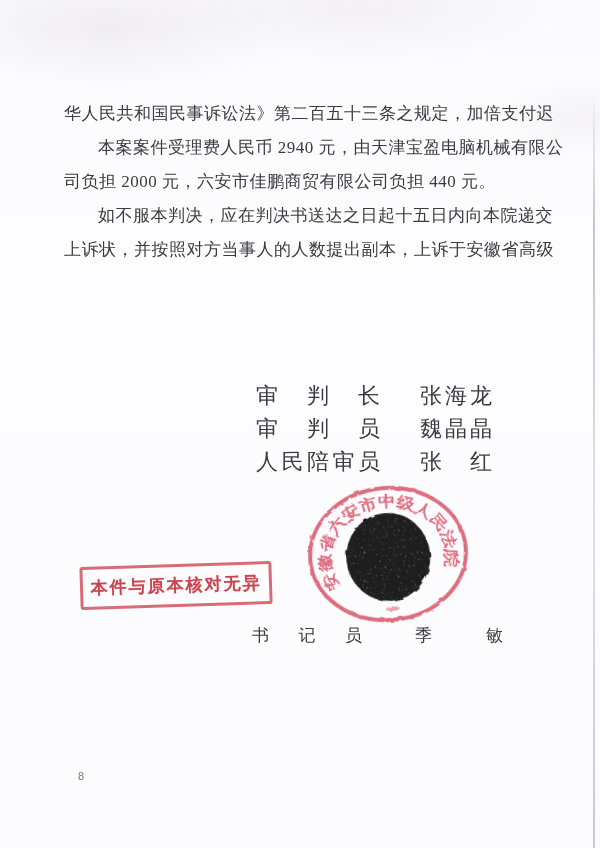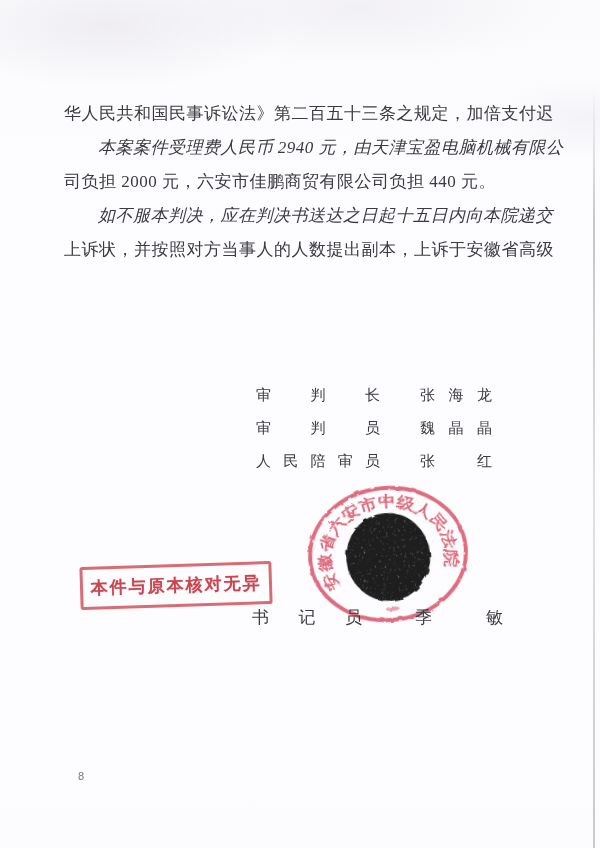--- a/index.html
+++ b/index.html
@@ -17,42 +17,42 @@
     color:#3a3a40;
   }
   .edge-line{
     position:absolute;right:5px;top:88px;width:2px;height:760px;
     background:linear-gradient(180deg,rgba(150,150,162,0) 0%,rgba(150,150,162,.55) 18%,rgba(150,150,162,.28) 55%,rgba(150,150,162,.5) 100%);
     pointer-events:none;
   }
   .body-text{position:absolute;left:64px;top:64px;width:480px;font-size:17px;margin-top:33px;}
   .line{line-height:34px;height:34px;text-align:justify;text-align-last:justify;white-space:nowrap;letter-spacing:.5px;}
   .line.para-end{text-align-last:left;}
-  .line.indent{padding-left:34px;font-style:italic;}
-  .sig-block{position:absolute;left:256px;top:379px;width:260px;font-size:15px;}
+  .line.indent{padding-left:34px;}
+  .sig-block{position:absolute;left:256px;top:379px;width:260px;font-size:22px;}
   .sig-row{height:33px;line-height:33px;white-space:nowrap;}
   .role-col{display:inline-block;width:124px;text-align:justify;text-align-last:justify;vertical-align:top;}
   .name-col{display:inline-block;width:72px;margin-left:40px;text-align:justify;text-align-last:justify;vertical-align:top;}
   .date-line{
     position:absolute;left:306px;top:559px;font-size:17px;letter-spacing:1.5px;
     color:#48484e;z-index:2;white-space:nowrap;
   }
   .seal{
     position:absolute;left:300px;top:481px;width:176px;height:146px;z-index:3;
     mix-blend-mode:multiply;transform:rotate(-5deg);opacity:.93;pointer-events:none;
   }
   .verify-stamp{
     position:absolute;left:80px;top:564px;width:186px;height:37px;z-index:3;
     border:3px solid rgba(205,62,72,.75);border-radius:3px;
     transform:rotate(-1.8deg);mix-blend-mode:multiply;
     display:flex;align-items:center;justify-content:center;
     font-size:17px;font-weight:bold;letter-spacing:2px;color:rgba(198,52,62,.85);
     text-shadow:0 0 1px rgba(198,52,62,.4);white-space:nowrap;
   }
-  .clerk-row{position:absolute;left:252px;top:606px;font-size:17px;z-index:4;white-space:nowrap;}
+  .clerk-row{position:absolute;left:252px;top:624px;font-size:17px;z-index:4;white-space:nowrap;}
   .clerk-role{display:inline-block;width:110px;text-align:justify;text-align-last:justify;vertical-align:top;}
   .clerk-name{display:inline-block;width:88px;margin-left:53px;text-align:justify;text-align-last:justify;vertical-align:top;}
   .page-number{position:absolute;left:78px;top:770px;font-size:11px;color:#76767c;font-family:"Liberation Sans",sans-serif;}
 </style>
 </head>
 <body>
 
 <div class="page">
 
   <div class="edge-line"></div>

